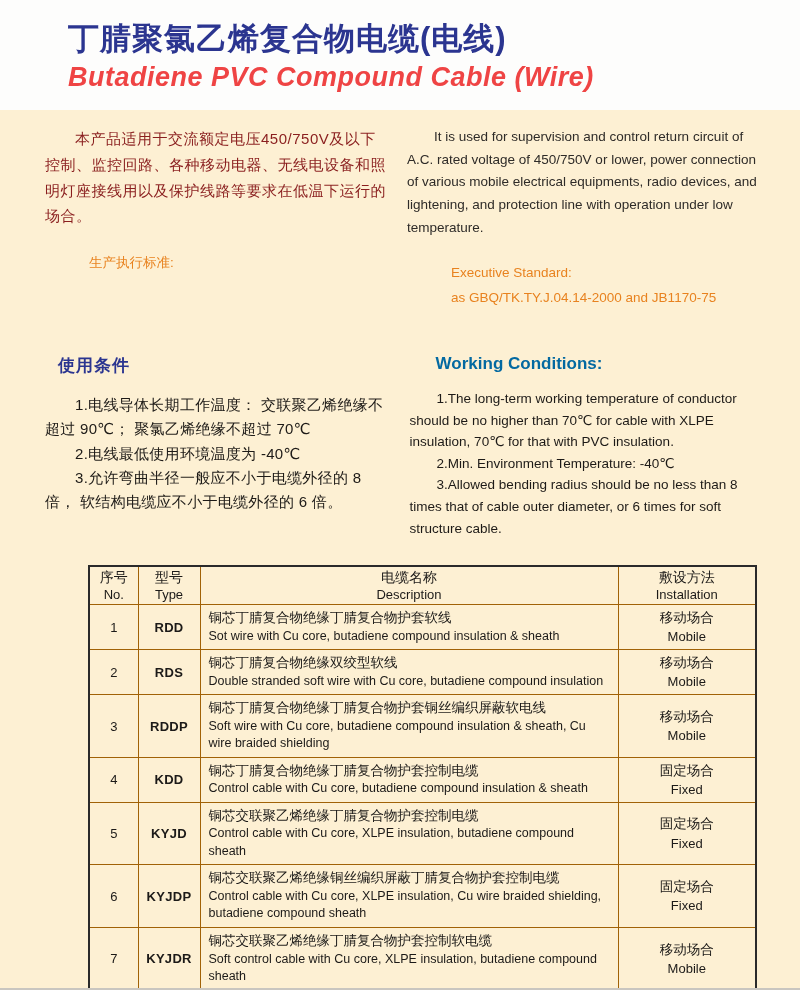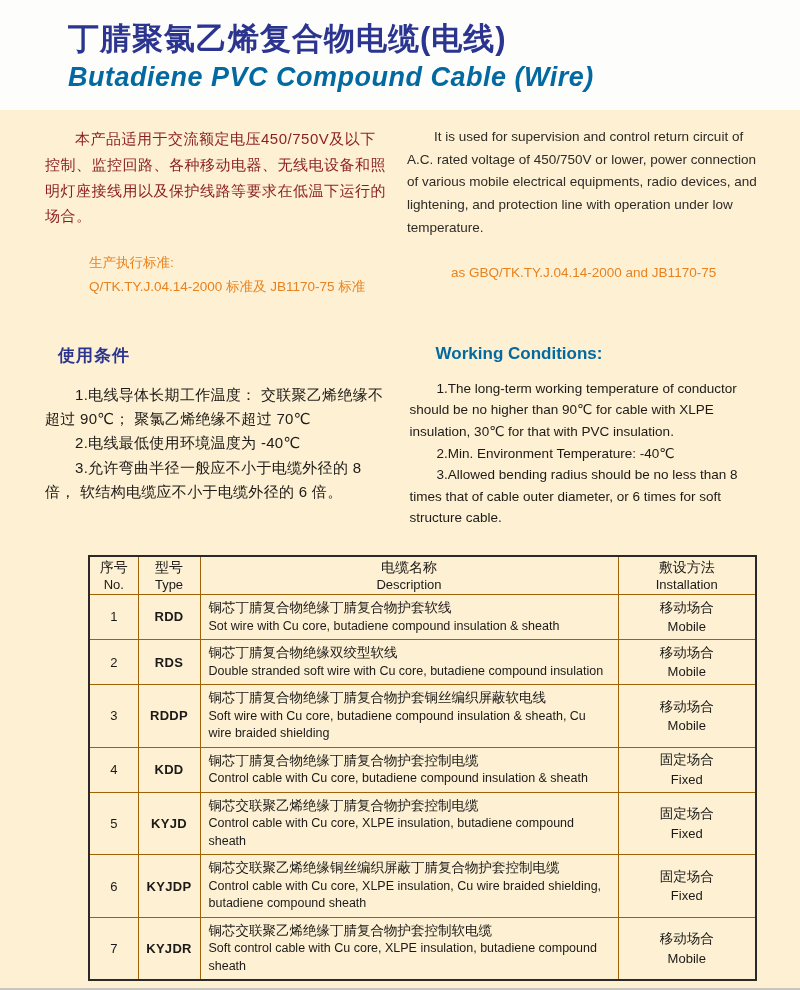--- a/index.html
+++ b/index.html
@@ -22,21 +22,21 @@
     padding: 22px 0 0 68px;
   }
   .title-zh {
     color: #2b3590;
     font-size: 31px;
     font-weight: bold;
     letter-spacing: 1px;
     line-height: 1.1;
   }
   .title-en {
-    color: #0369a1;
+    color: #ef4444;
     font-size: 27px;
     font-weight: bold;
     font-style: italic;
     margin-top: 6px;
     letter-spacing: 0.5px;
   }
 
   
   .content { padding: 16px 30px 0 45px; }
 
@@ -159,44 +159,44 @@
     <h2 class="title-en">Butadiene PVC Compound Cable (Wire)</h2>
   </header>
 
   <div class="content">
 
     <section class="two-col">
       <div class="col-left">
         <p class="intro-zh">本产品适用于交流额定电压450/750V及以下控制、监控回路、各种移动电器、无线电设备和照明灯座接线用以及保护线路等要求在低温下运行的场合。</p>
         <div class="standard">
           <p>生产执行标准:</p>
-          <p>Q/TK.TY.J.04.14-2000 标准及 JB1170-75 标准</p>
         </div>
       </div>
       <div class="col-right">
         <p class="intro-en">It is used for supervision and control return circuit of A.C. rated voltage of 450/750V or lower, power connection of various mobile electrical equipments, radio devices, and lightening, and protection line with operation under low temperature.</p>
         <div class="standard">
+          <p>Executive Standard:</p>
           <p>as  GBQ/TK.TY.J.04.14-2000 and JB1170-75</p>
         </div>
       </div>
     </section>
 
     <section class="conditions two-col">
       <div class="col-left">
         <h3 class="cond-heading-zh">使用条件</h3>
         <div class="cond-body-zh">
           <p>1.电线导体长期工作温度： 交联聚乙烯绝缘不超过 90℃； 聚氯乙烯绝缘不超过 70℃</p>
           <p>2.电线最低使用环境温度为 -40℃</p>
           <p>3.允许弯曲半径一般应不小于电缆外径的 8 倍， 软结构电缆应不小于电缆外径的 6 倍。</p>
         </div>
       </div>
       <div class="col-right">
         <h3 class="cond-heading-en">Working Conditions:</h3>
         <div class="cond-body-en">
-          <p>1.The long-term working temperature of conductor should be no higher than 90℃ for cable with XLPE insulation, 30℃ for that with PVC insulation.</p>
+          <p>1.The long-term working temperature of conductor should be no higher than 70℃ for cable with XLPE insulation, 70℃ for that with PVC insulation.</p>
           <p>2.Min. Environment Temperature: -40℃</p>
           <p>3.Allowed bending radius should be no less than 8 times that of cable outer diameter, or 6 times for soft structure cable.</p>
         </div>
       </div>
     </section>
 
     <section class="types">
 
       <table class="cable-table">
         <colgroup>

